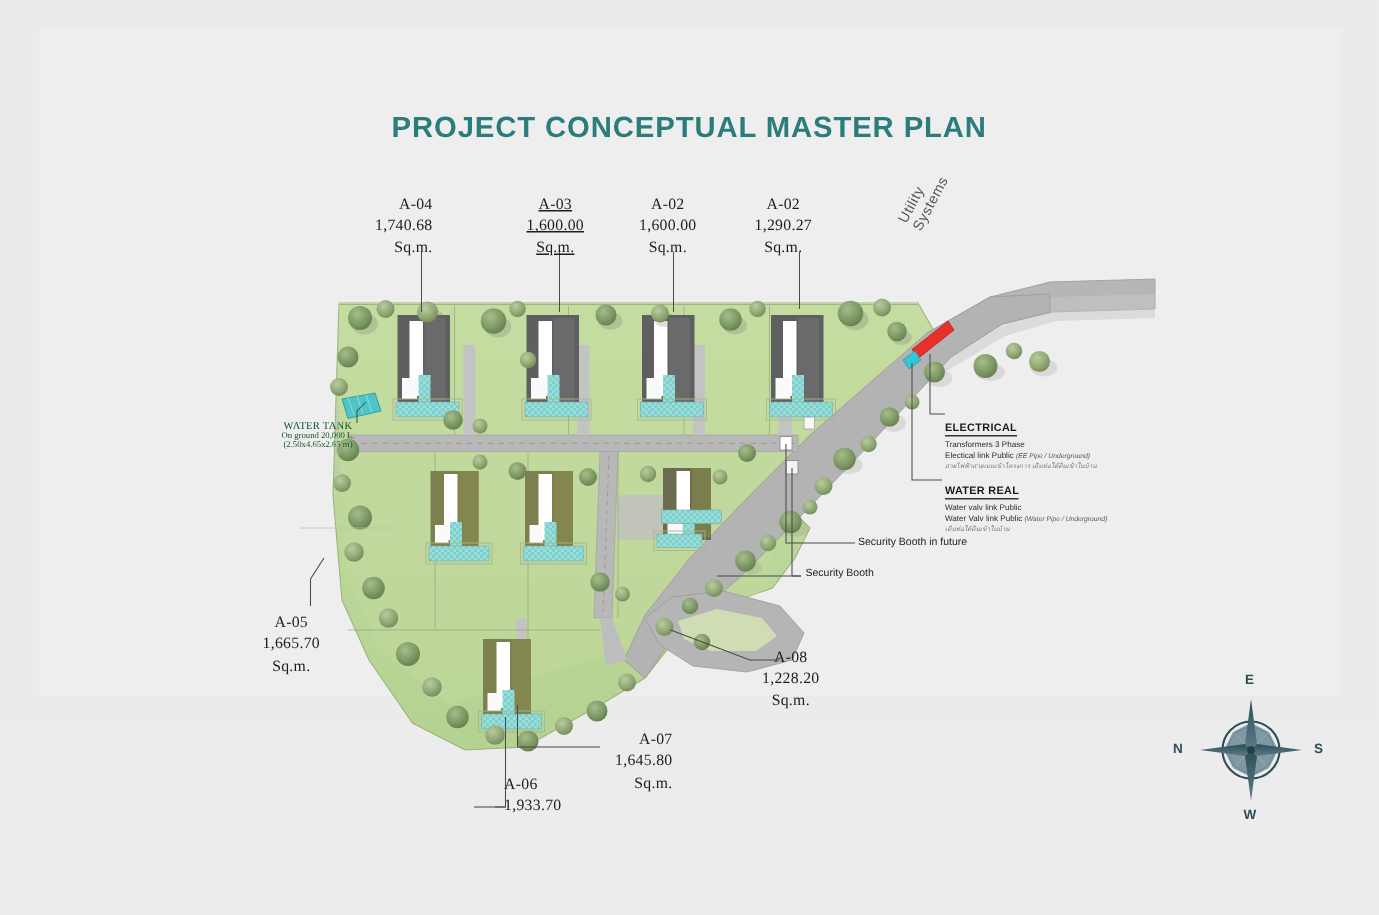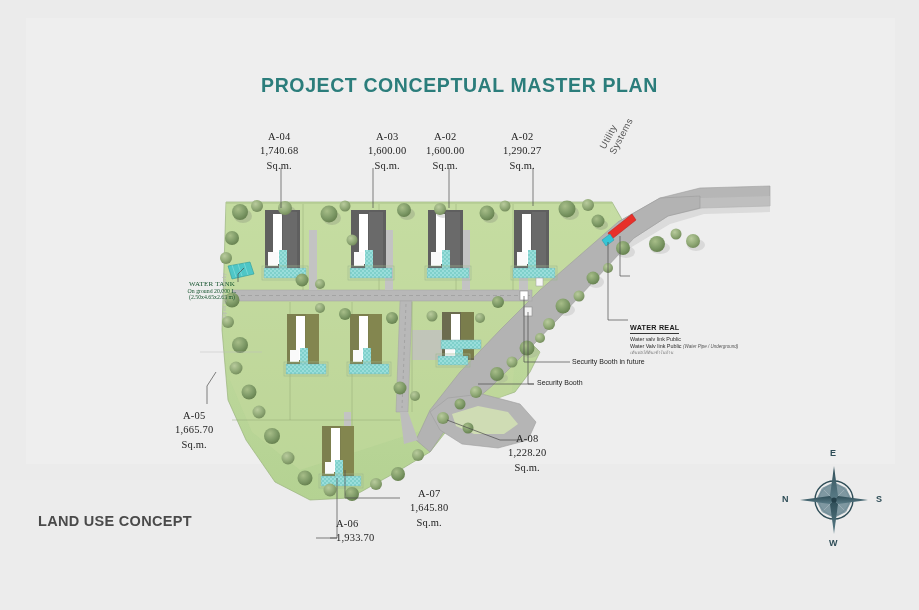--- a/index.html
+++ b/index.html
@@ -435,28 +435,27 @@
       <polyline points="345,470 345,498 400,498"></polyline>
 
       <polyline points="337,478 337,538 330,538"></polyline>
       <polyline points="316,538 337,538"></polyline>
 
       <line x1="200" y1="352" x2="262" y2="352" stroke="#bdbdbd" stroke-width="0.5"></line>
     </g>
   </svg>
 
   <div id="title">PROJECT CONCEPTUAL MASTER PLAN</div>
-  <div id="land-use">LAND USE CONCEPT</div>
-
-  <div class="plot-label" style="left:260px; top:130px;">
+
+  <div class="plot-label" style="left:250px; top:130px;text-align:right;">
     <div>A-04</div>
     <div>1,740.68</div>
     <div>Sq.m.</div>
   </div>
-  <div class="plot-label" style="left:368px; top:130px;">
+  <div class="plot-label" style="left:351px; top:130px;text-decoration:underline;">
     <div>A-03</div>
     <div>1,600.00</div>
     <div>Sq.m.</div>
   </div>
   <div class="plot-label" style="left:426px; top:130px;">
     <div>A-02</div>
     <div>1,600.00</div>
     <div>Sq.m.</div>
   </div>
   <div class="plot-label" style="left:503px; top:130px;">
@@ -467,36 +466,45 @@
   <div class="plot-label" style="left:175px; top:409px;">
     <div>A-05</div>
     <div>1,665.70</div>
     <div>Sq.m.</div>
   </div>
   <div class="plot-label" style="left:508px; top:432px;">
     <div>A-08</div>
     <div>1,228.20</div>
     <div>Sq.m.</div>
   </div>
-  <div class="plot-label" style="left:410px; top:487px;">
+  <div class="plot-label" style="left:410px; top:487px;text-align:right;">
     <div>A-07</div>
     <div>1,645.80</div>
     <div>Sq.m.</div>
   </div>
   <div class="plot-label" style="left:336px; top:517px; text-align:left;">
     <div>A-06</div>
     <div>1,933.70</div>
   </div>
 
   <div class="tank-note" style="left:158px; top:280px; width:108px;">
     <div class="t1">WATER TANK</div>
     <div class="t2">On ground 20,000 L.</div>
     <div class="t2">(2.50x4.65x2.65 m)</div>
   </div>
 
+  <div class="callout" style="left:630px; top:273px;">
+    <div class="hd">ELECTRICAL</div>
+    <div class="ln">Transformers 3 Phase</div>
+    <div class="ln">
+      <span>Electical link Public</span>
+      <span class="sm">(EE Pipe / Underground)</span>
+    </div>
+    <div class="th">สายไฟฟ้าสายเมนเข้าโครงการ เดินท่อใต้ดินเข้าในบ้าน</div>
+  </div>
 
   <div class="callout" style="left:630px; top:315px;">
     <div class="hd">WATER REAL</div>
     <div class="ln">Water valv link Public</div>
     <div class="ln">
       <span>Water Valv link Public</span>
       <span class="sm">(Water Pipe / Underground)</span>
     </div>
     <div class="th">เดินท่อใต้ดินเข้าในบ้าน</div>
   </div>

